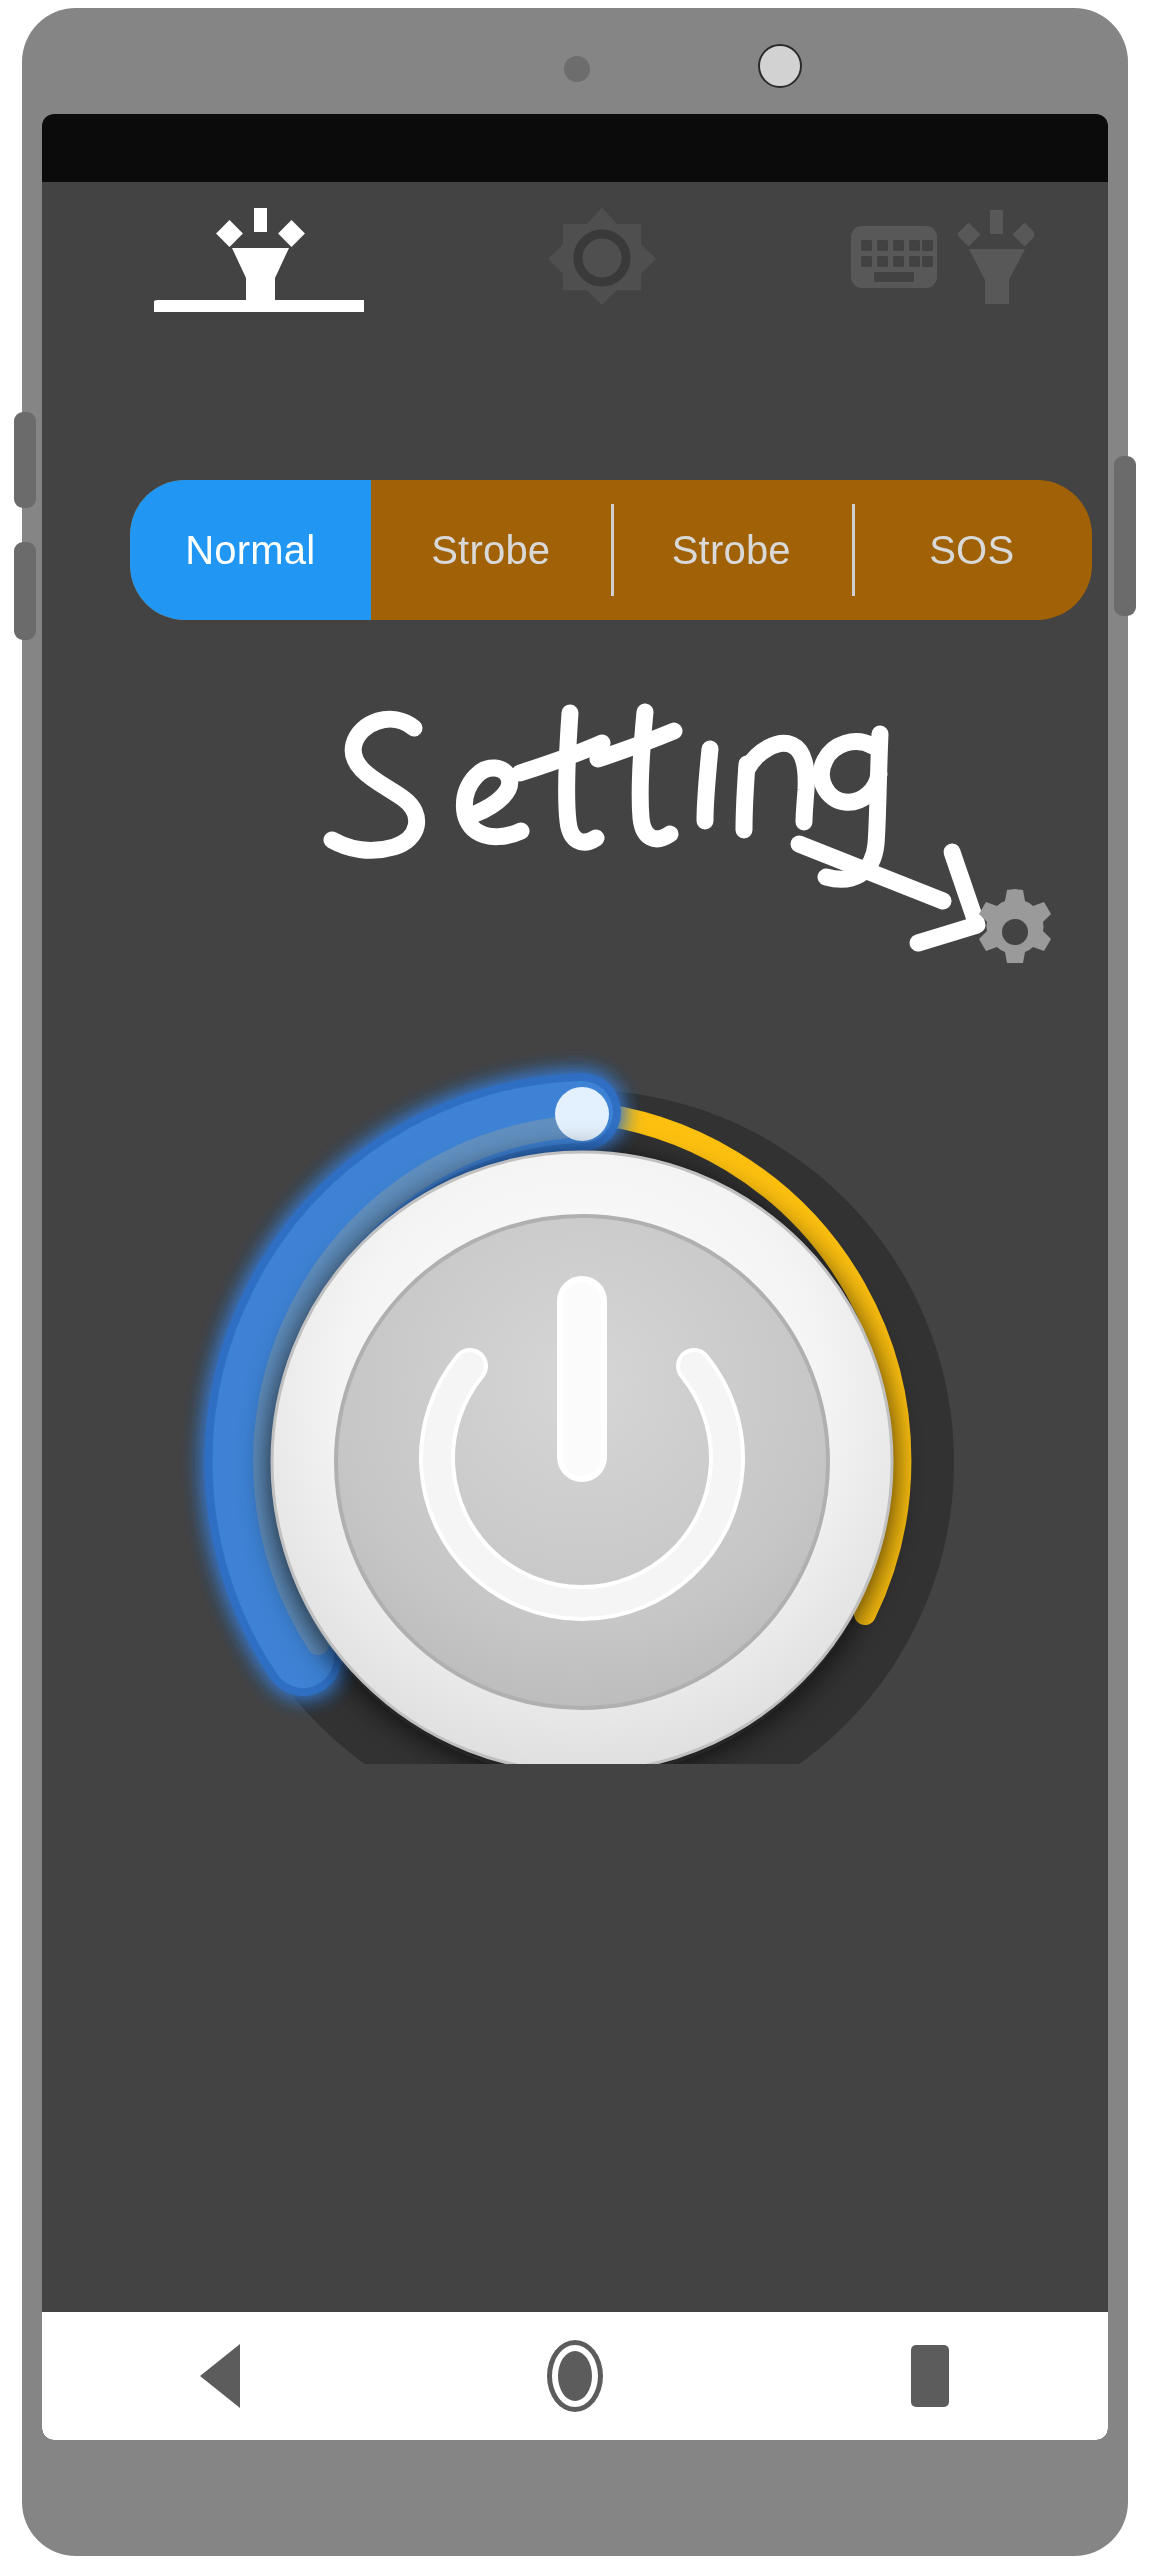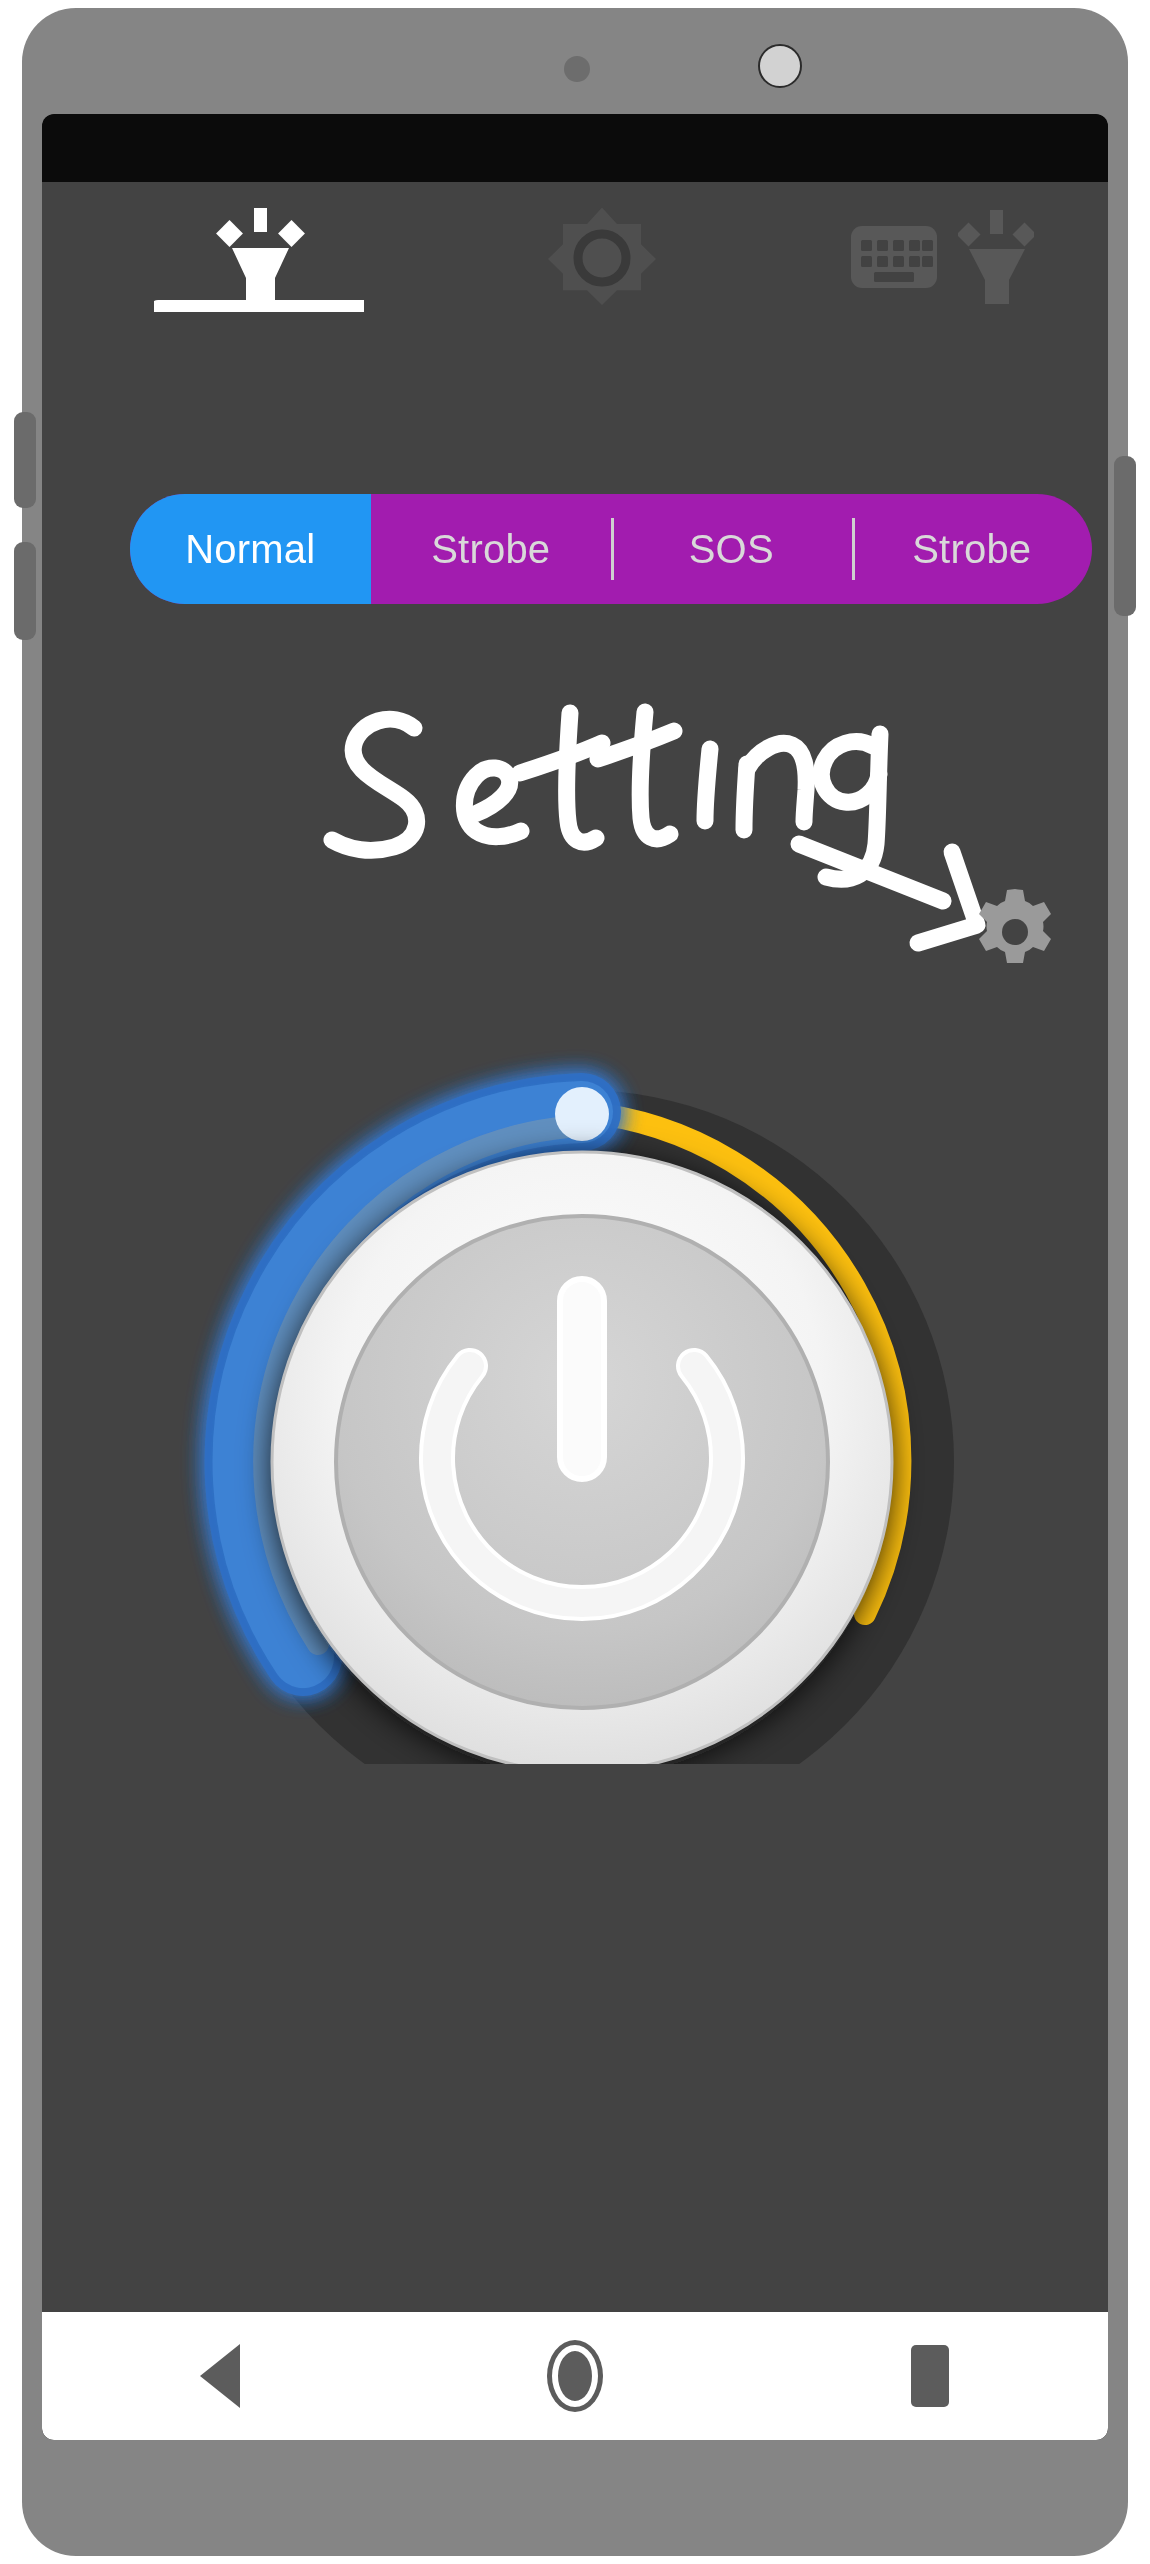--- a/index.html
+++ b/index.html
@@ -91,24 +91,24 @@
   }
   #toolbar-flashlight-tab { left: 112px; top: 20px; width: 210px; height: 110px; }
   #toolbar-brightness     { left: 500px; top: 26px; width: 120px; height: 100px; }
   #toolbar-keyboard       { left: 808px; top: 40px; width: 88px;  height: 70px; }
   #toolbar-torch-small    { left: 916px; top: 26px; width: 76px;  height: 96px; }
 
   
   #mode-tabs {
     position: absolute;
     left: 88px;
-    top: 380px;
+    top: 366px;
     width: 962px;
-    height: 110px;
-    background: #a21caf;
+    height: 140px;
+    background: #a16207;
     border-radius: 55px;
     display: flex;
     overflow: hidden;
   }
   .mode-tab {
     flex: 1 1 0;
     display: flex;
     align-items: center;
     justify-content: center;
     position: relative;
@@ -276,24 +276,24 @@
     </div>
 
     <div id="mode-tabs">
       <div class="mode-tab active">
         <span>Normal</span>
       </div>
       <div class="mode-tab">
         <span>Strobe</span>
       </div>
       <div class="mode-tab">
+        <span>Strobe</span>
+      </div>
+      <div class="mode-tab">
         <span>SOS</span>
-      </div>
-      <div class="mode-tab">
-        <span>Strobe</span>
       </div>
     </div>
 
     <svg id="annotation-layer" viewBox="0 0 1066 2326">
       <g fill="none" stroke="#ffffff" stroke-width="17" stroke-linecap="round" stroke-linejoin="round">
 
         <path d="M372 614 c-22 -18 -54 -6 -60 16 c-7 26 30 40 50 55 c20 15 16 40 -10 48 c-24 7 -46 2 -62 -7"></path>
 
         <path d="M433 700 c24 -10 38 -24 34 -36 c-4 -12 -22 -14 -33 -2 c-16 17 -15 45 0 55 c13 9 32 6 45 0"></path>
 

